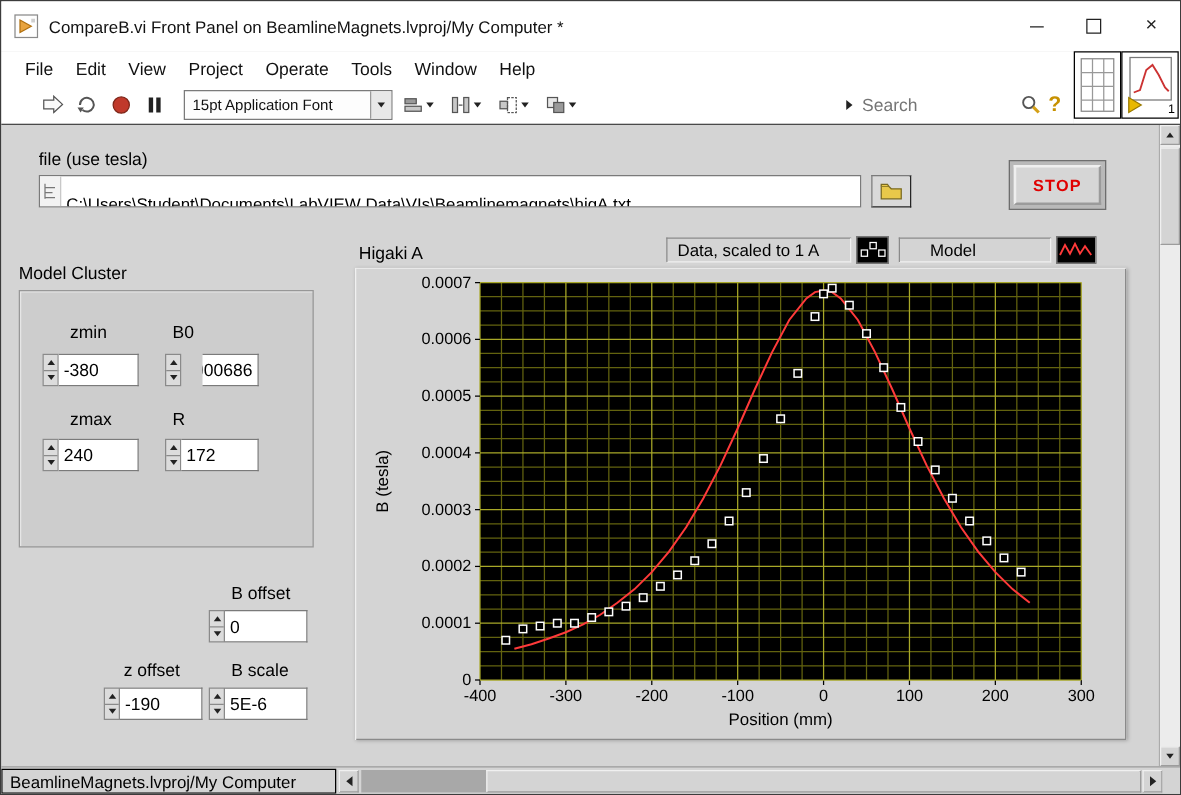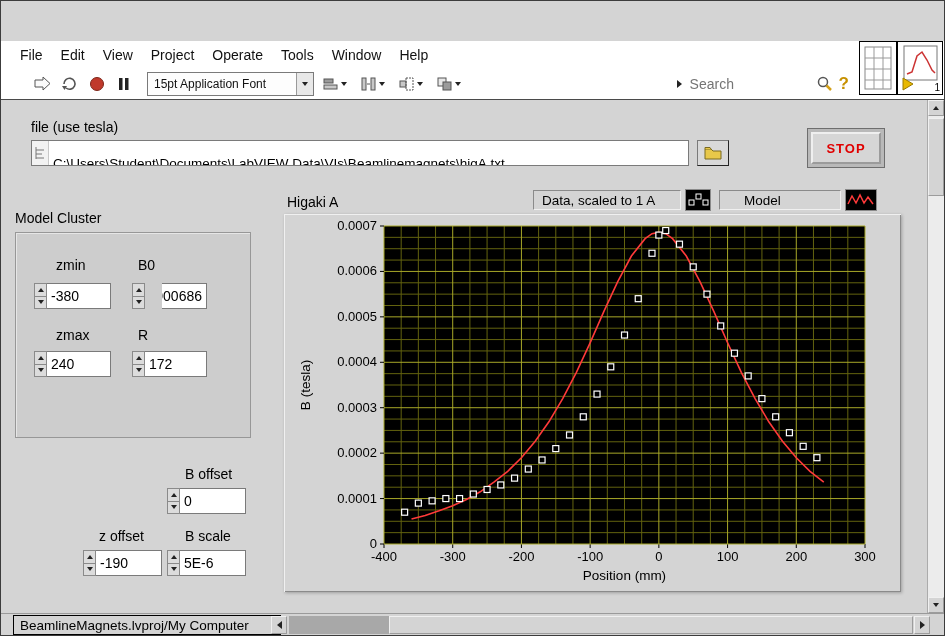--- a/index.html
+++ b/index.html
@@ -52,32 +52,51 @@
   
   .graph-frame{position:absolute;background:#d4d4d4;box-shadow:inset 1px 1px 0 #f0f0f0, inset -1px -1px 0 #8a8a8a, 1px 1px 3px rgba(0,0,0,0.25);}
   .legend{position:absolute;display:flex;align-items:center;height:24px;}
   .leg-label{height:20px;display:flex;align-items:center;padding:0 8px;font-size:13.5px;color:#000;background:#d4d4d4;border:1px solid;border-color:#8a8a8a #f0f0f0 #f0f0f0 #8a8a8a;box-sizing:border-box;}
   .leg-icon{height:22px;background:#000;border:1px solid #8a8a8a;box-sizing:border-box;display:flex;align-items:center;justify-content:center;margin-left:4px;}
   
   .vscroll{position:absolute;right:0;top:99px;width:17px;height:513px;background:#ececec;border-left:1px solid #ababab;box-sizing:border-box;}
   .sbtn{position:absolute;left:0;width:16px;height:16px;background:#d4d4d4;border:1px outset #f0f0f0;box-sizing:border-box;display:flex;align-items:center;justify-content:center;}
   .vthumb{position:absolute;left:0;top:18px;width:16px;height:78px;background:#d4d4d4;border:1px outset #f0f0f0;box-sizing:border-box;}
   .statusbar{position:absolute;left:0;top:612px;width:945px;height:23px;background:#d4d4d4;border-top:1px solid #9a9a9a;box-sizing:border-box;}
-  .ctx-box{position:absolute;left:0;top:1px;width:268px;height:20px;background:#d4d4d4;border:1px solid #000;box-sizing:border-box;font-size:13.5px;color:#000;display:flex;align-items:center;padding-left:6px;margin-left:12px;}
+  .ctx-box{position:absolute;left:0;top:1px;width:268px;height:20px;background:#d4d4d4;border:1px solid #000;box-sizing:border-box;font-size:13.5px;color:#000;display:flex;align-items:center;padding-left:6px;}
   .hbtn{position:absolute;top:2px;width:16px;height:18px;background:#d4d4d4;border:1px outset #f0f0f0;box-sizing:border-box;display:flex;align-items:center;justify-content:center;}
   .htrack{position:absolute;left:288px;top:2px;width:624px;height:18px;background:#a8a8a8;}
   .hthumb{position:absolute;left:100px;top:0;width:524px;height:18px;background:#d4d4d4;border:1px outset #f0f0f0;box-sizing:border-box;}
   .corner{position:absolute;right:0;top:1px;width:16px;height:21px;background:#d4d4d4;}
   svg text{font-family:"Liberation Sans",sans-serif;}
 </style>
 </head>
 <body>
 
 <div class="win">
 
+  <div class="titlebar">
+    <svg class="lv-appicon" viewBox="0 0 20 20">
+      <rect x="1" y="1" width="18" height="18" fill="#fefefe" stroke="#8a8a8a"></rect>
+      <polygon points="5,5 5,15 14,10" fill="#e8a33d" stroke="#b07010"></polygon>
+      <rect x="14" y="4" width="3" height="3" fill="#cfcfcf"></rect>
+    </svg>
+    <span class="title-text">CompareB.vi Front Panel on BeamlineMagnets.lvproj/My Computer *</span>
+    <div class="wbtns">
+      <div class="wbtn">
+          <span class="glyph-min"></span>
+        </div>
+      <div class="wbtn">
+          <span class="glyph-max"></span>
+        </div>
+      <div class="wbtn close">
+          <span>×</span>
+        </div>
+    </div>
+  </div>
 
   <div class="menubar">
     <span class="menu-item">File</span>
     <span class="menu-item">Edit</span>
     <span class="menu-item">View</span>
     <span class="menu-item">Project</span>
     <span class="menu-item">Operate</span>
     <span class="menu-item">Tools</span>
     <span class="menu-item">Window</span>
     <span class="menu-item">Help</span>

